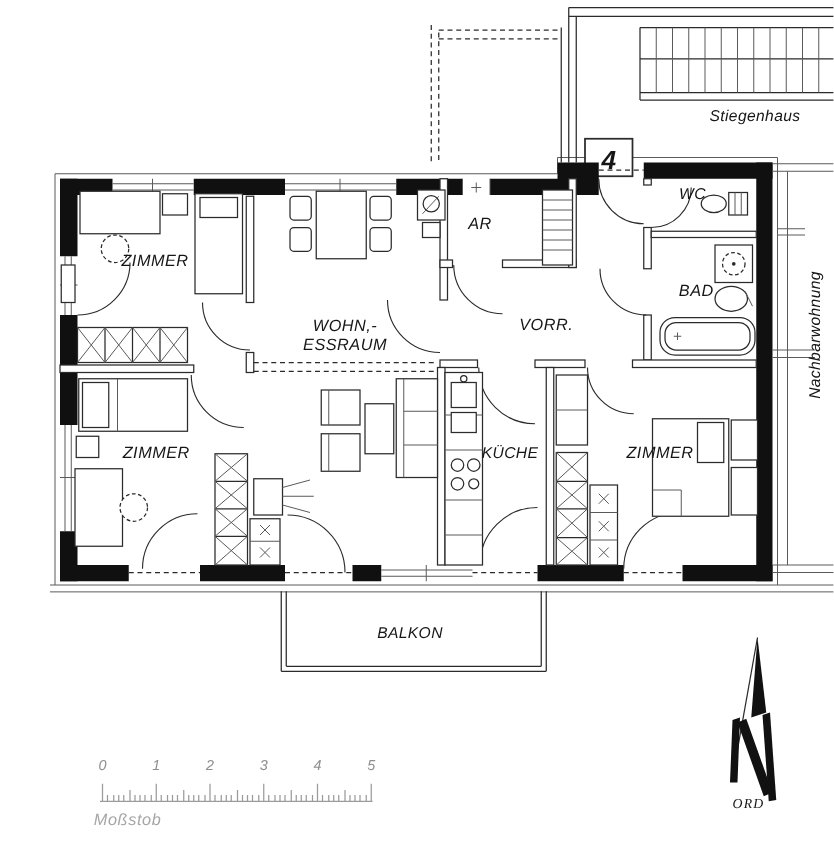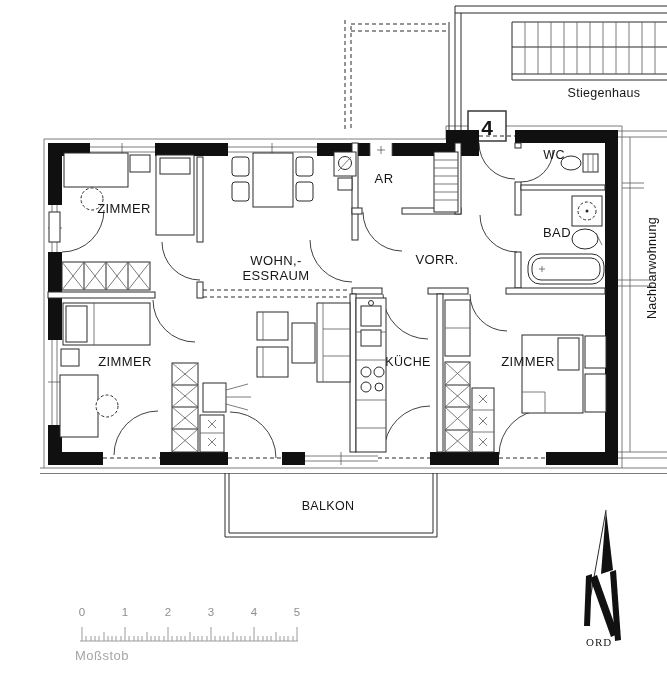--- a/index.html
+++ b/index.html
@@ -1,16 +1,16 @@
 <!DOCTYPE html>
 <html><head>
 <meta charset="utf-8">
 <style>
   html,body{margin:0;padding:0;background:#ffffff;}
-  .page{position:relative;width:667px;height:674px;background:#ffffff;overflow:hidden;}
+  .page{position:relative;width:667px;height:674px;background:#ffffff;overflow:hidden;font-style:italic;}
   svg{position:absolute;left:0;top:0;}
   .ln{stroke:#2b2b2b;stroke-width:1;fill:none;}
   .thin{stroke:#5a5a5a;stroke-width:0.8;fill:none;}
   .dash{stroke:#2b2b2b;stroke-width:1;fill:none;stroke-dasharray:4 3;}
   .wall{fill:#101010;stroke:none;}
   .iw{fill:#ffffff;stroke:#2b2b2b;stroke-width:1;}
   .furn{fill:#ffffff;stroke:#2b2b2b;stroke-width:1;}
   .arc{stroke:#2b2b2b;stroke-width:0.9;fill:none;}
   .gray{stroke:#9b9b9b;stroke-width:1;fill:none;}
   text{font-family:"Liberation Sans","DejaVu Sans",sans-serif;fill:#161616;}

